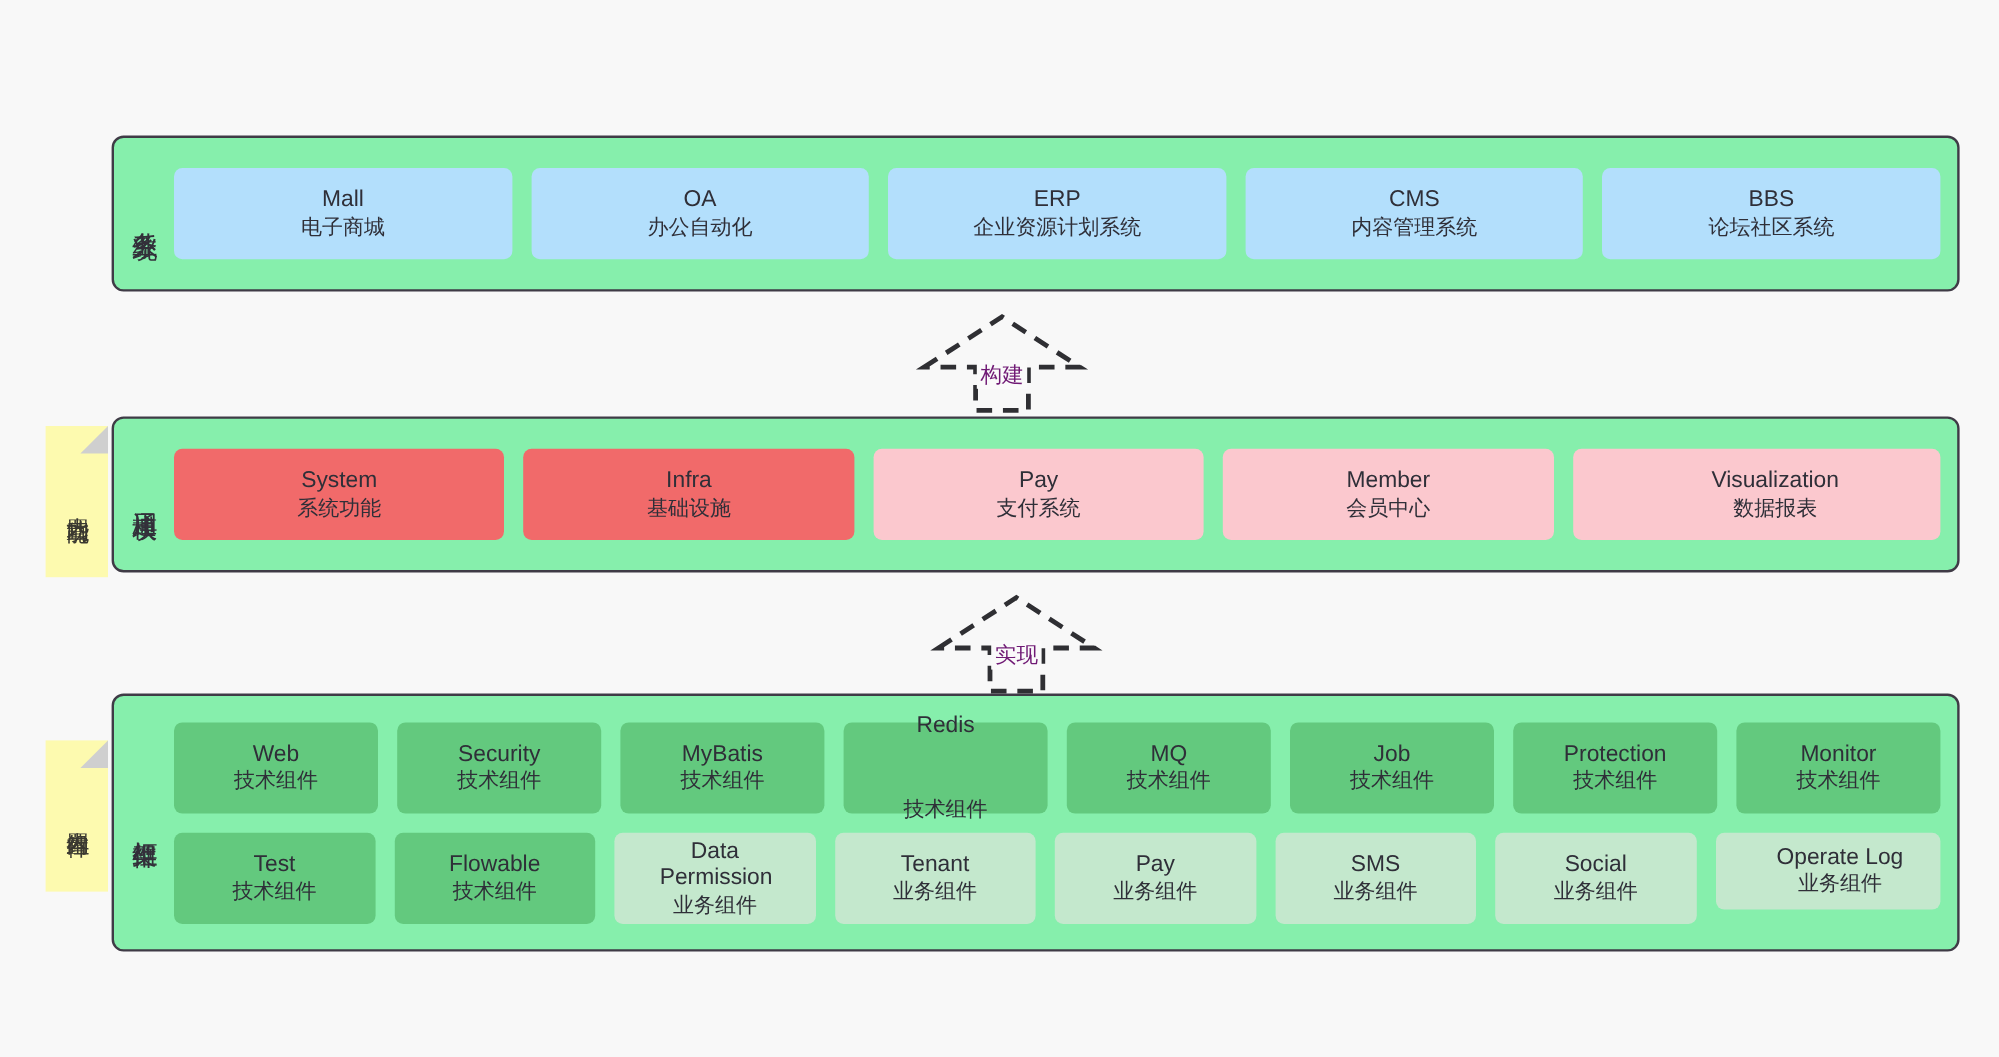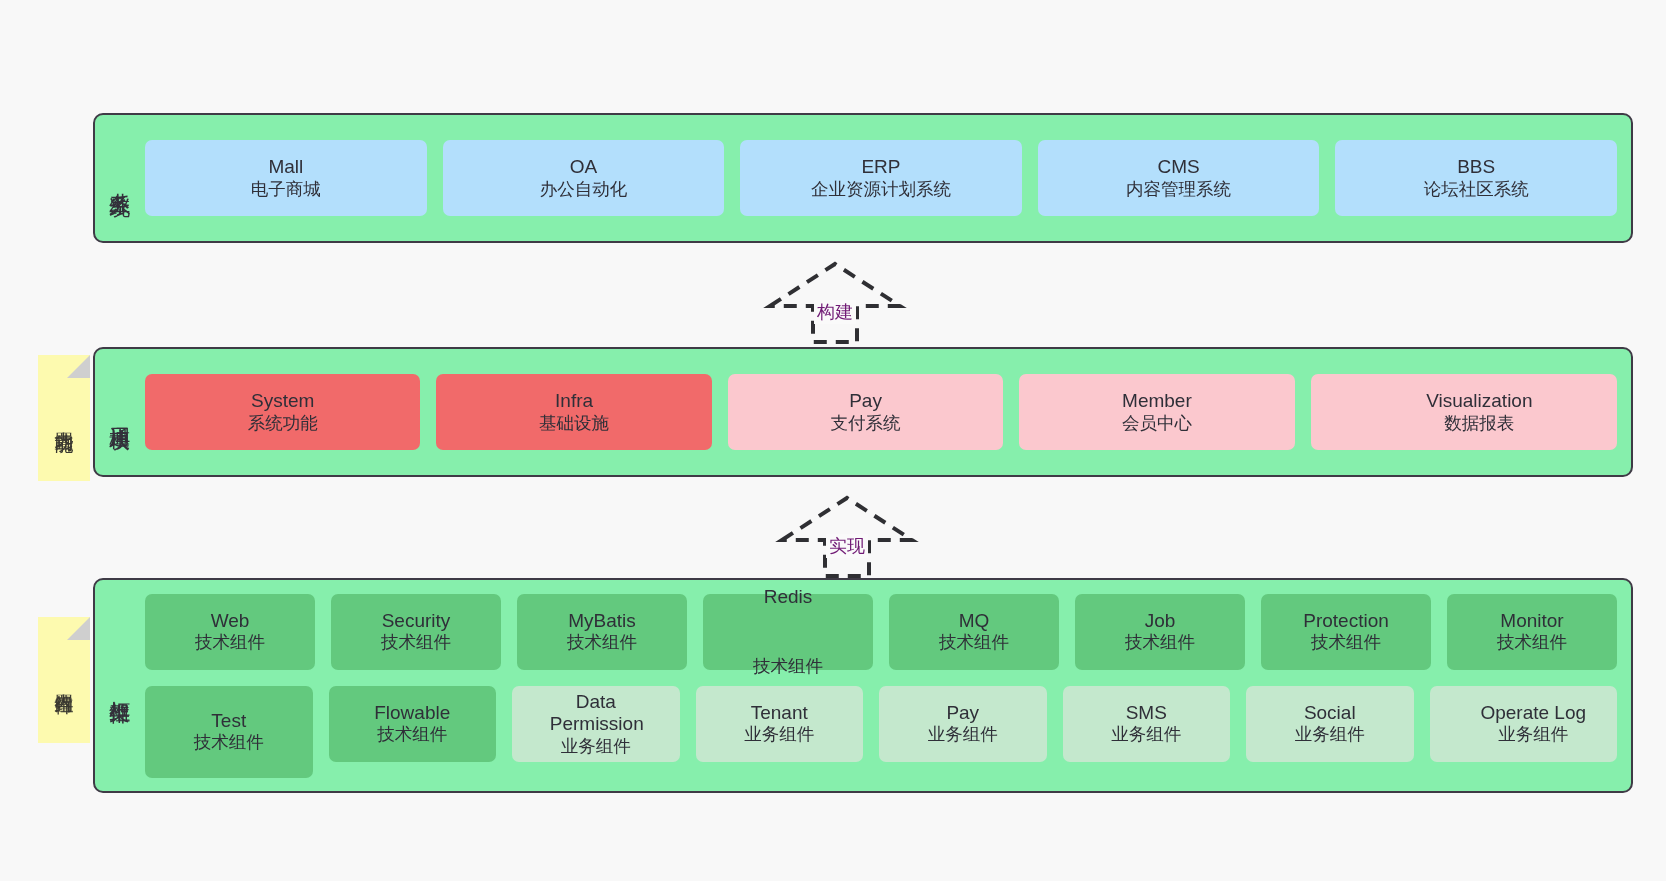--- a/index.html
+++ b/index.html
@@ -248,21 +248,21 @@
           <div class="n-title">Protection</div>
           <div class="n-sub">技术组件</div>
         </div>
         <div class="node green" style="height:76px;">
           <div class="n-title">Monitor</div>
           <div class="n-sub">技术组件</div>
         </div>
       </div>
 
       <div class="row">
-        <div class="node green" style="height:92px;">
+        <div class="node green" style="height:76px;">
           <div class="n-title">Test</div>
           <div class="n-sub">技术组件</div>
         </div>
         <div class="node green" style="height:76px;">
           <div class="n-title">Flowable</div>
           <div class="n-sub">技术组件</div>
         </div>
         <div class="node lightgreen" style="height:76px;">
           <div class="n-title" style="max-width:92px;">Data Permission</div>
           <div class="n-sub">业务组件</div>
@@ -276,21 +276,21 @@
           <div class="n-sub">业务组件</div>
         </div>
         <div class="node lightgreen" style="height:76px;">
           <div class="n-title">SMS</div>
           <div class="n-sub">业务组件</div>
         </div>
         <div class="node lightgreen" style="height:76px;">
           <div class="n-title">Social</div>
           <div class="n-sub">业务组件</div>
         </div>
-        <div class="node lightgreen" style="height:76px;padding-left:24px;">
+        <div class="node lightgreen" style="height:64px;padding-left:24px;">
           <div class="n-title">Operate Log</div>
           <div class="n-sub">业务组件</div>
         </div>
       </div>
 
     </div>
   </div>
 
 </div>
 

